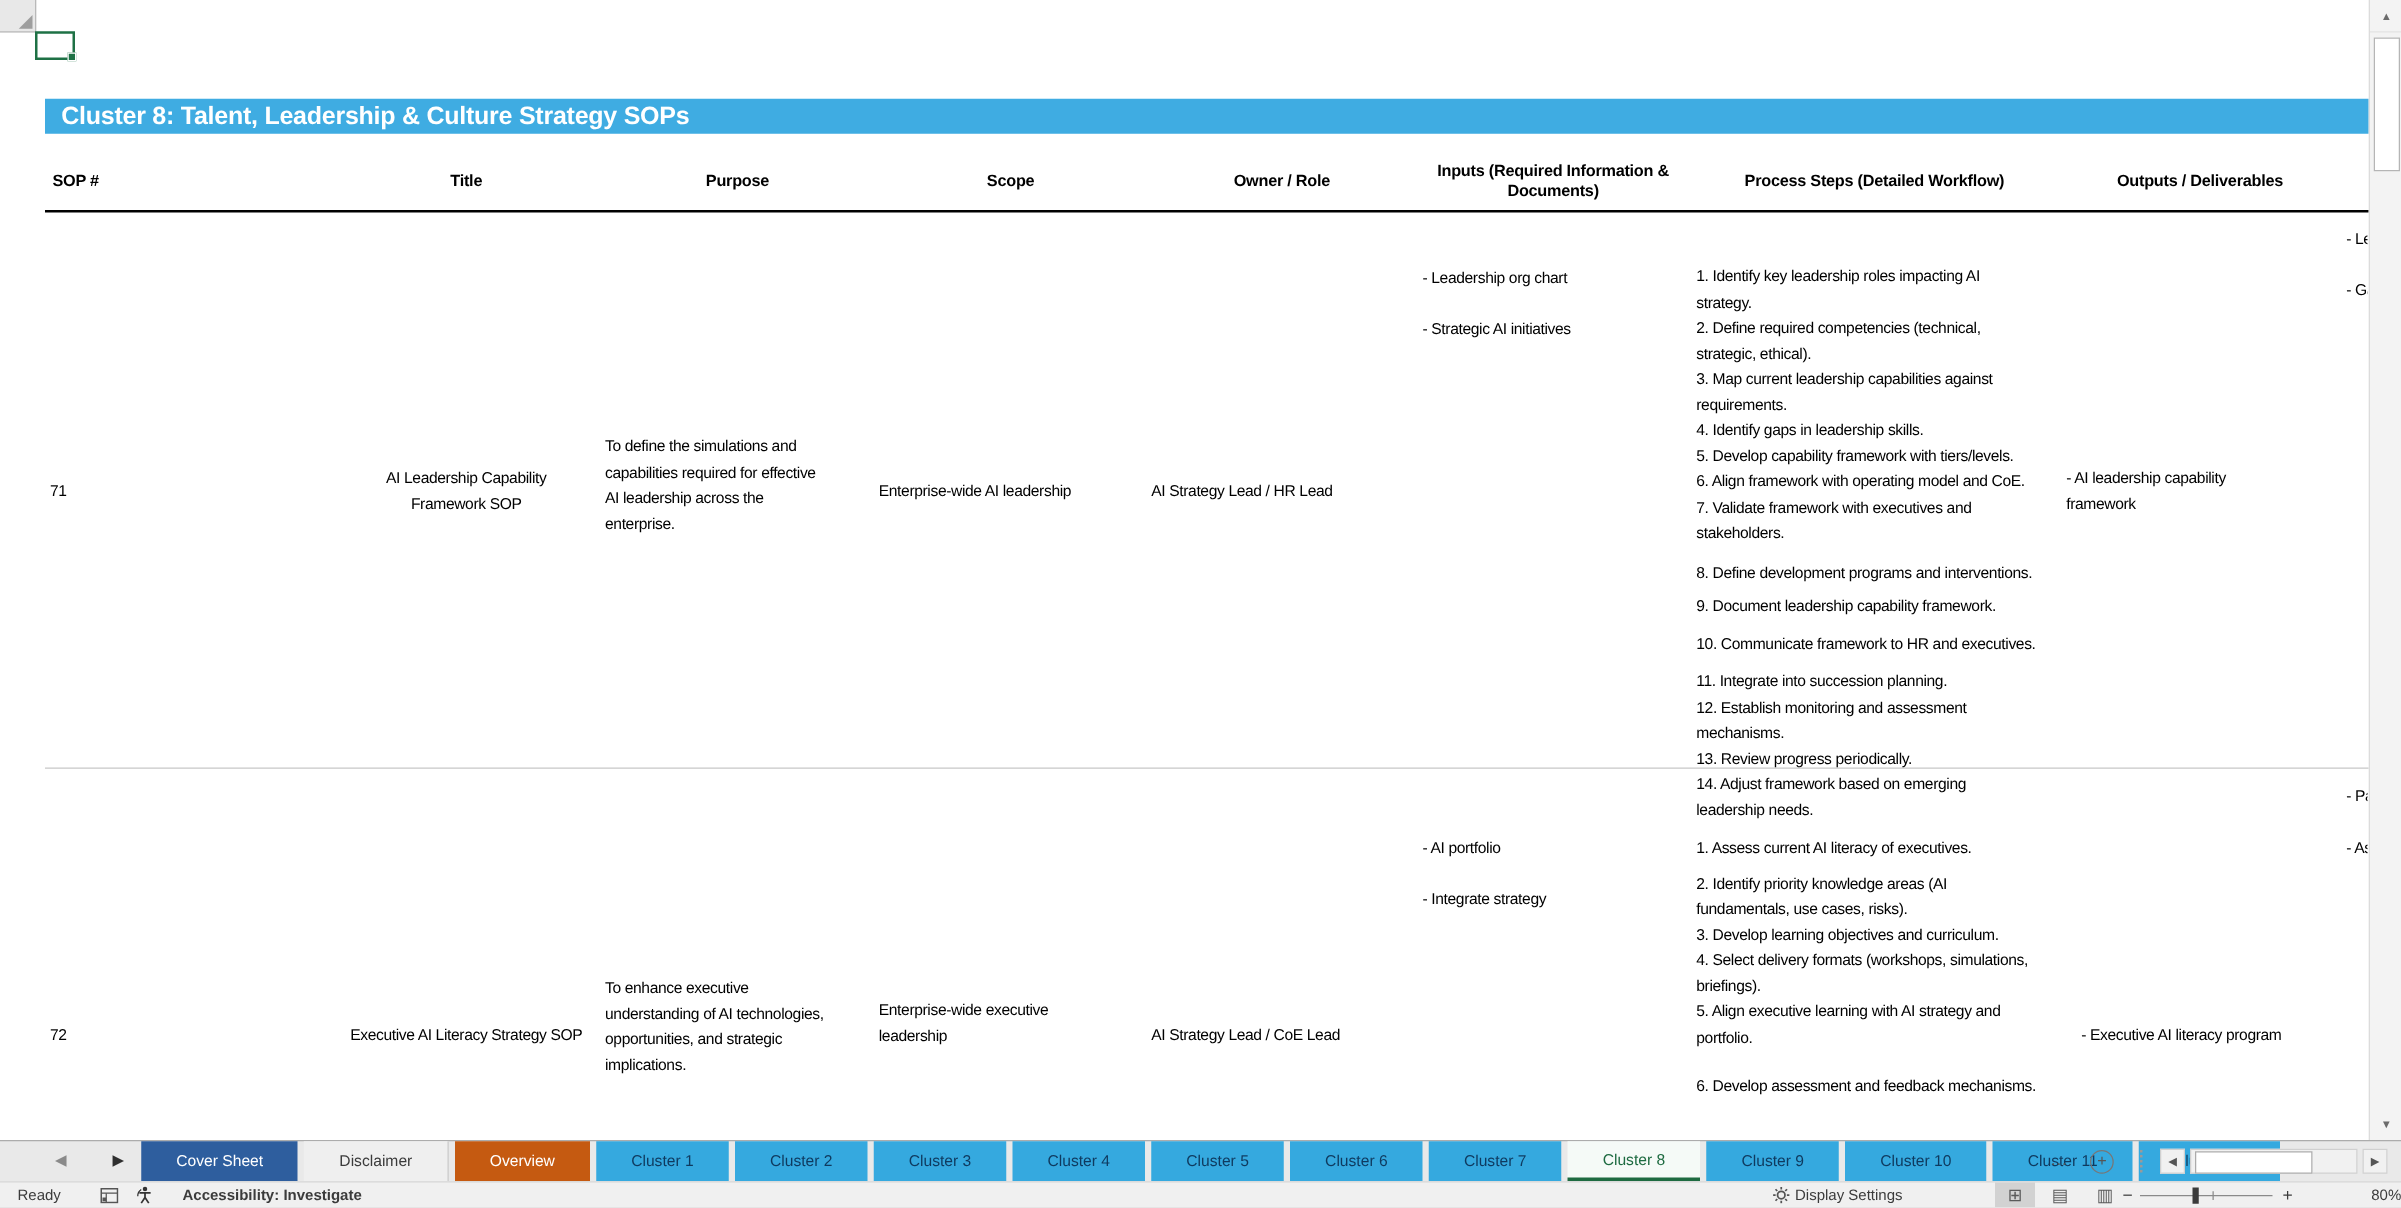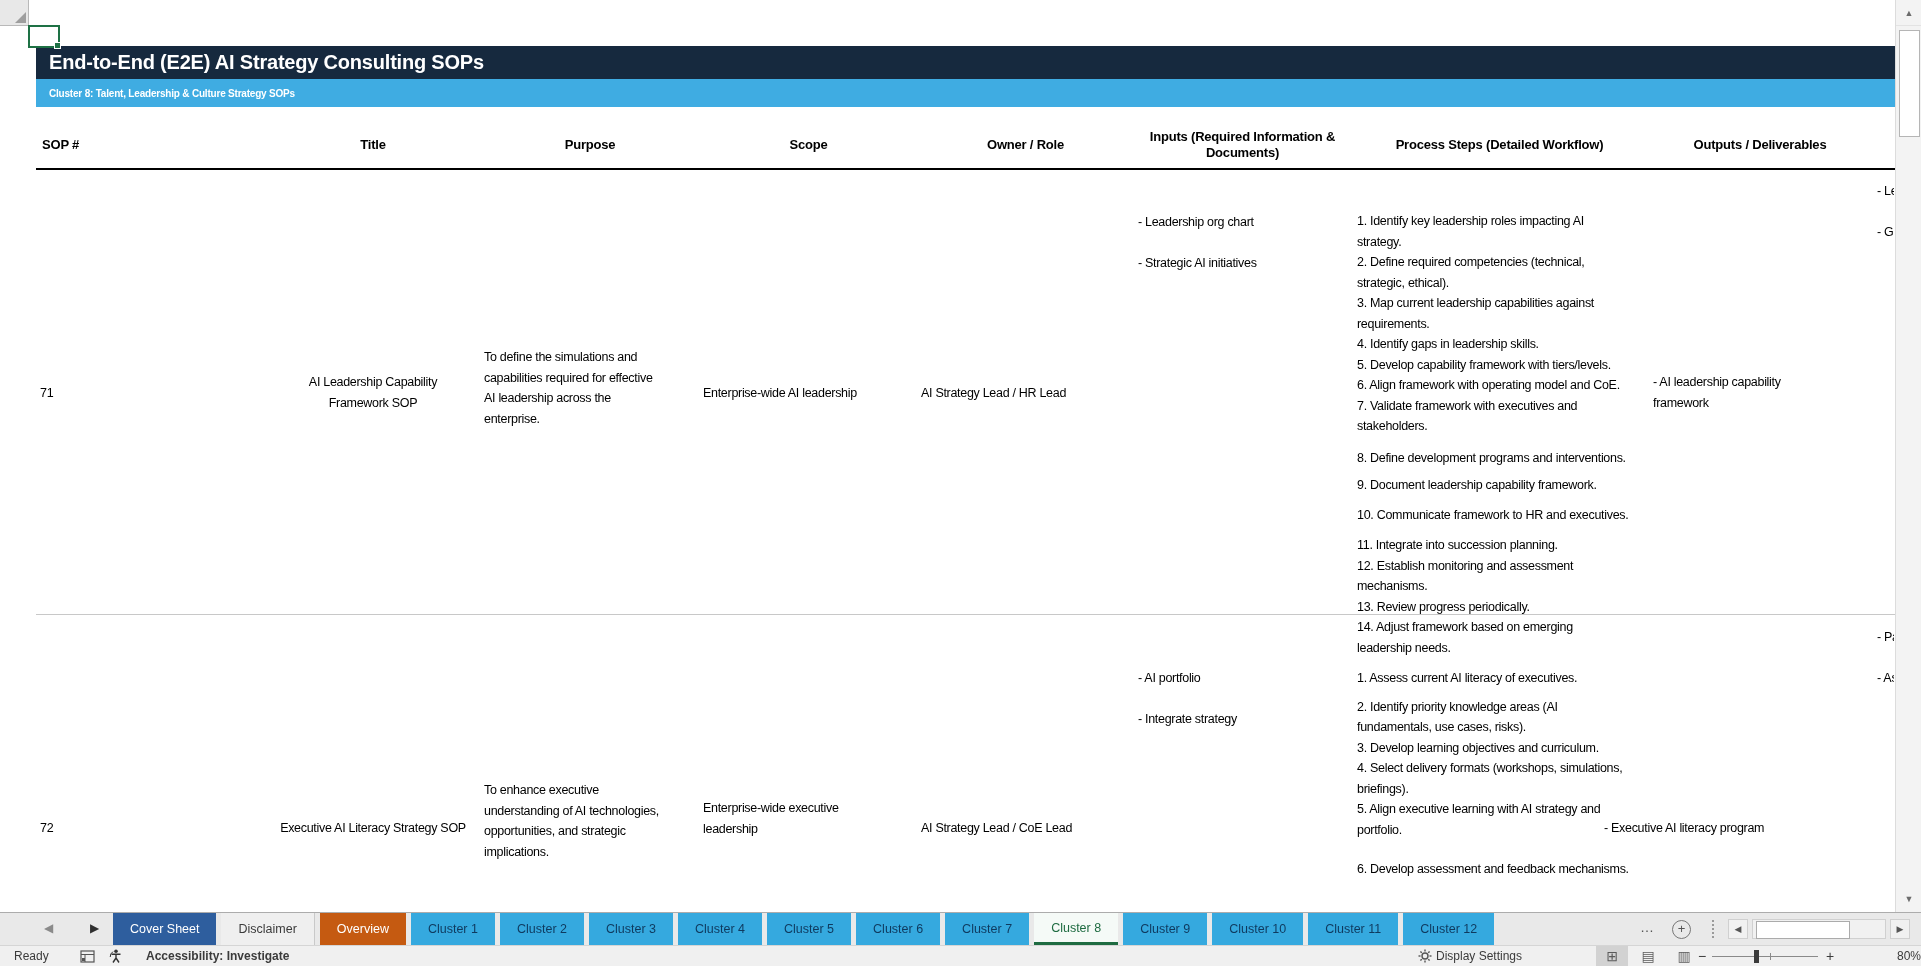--- a/index.html
+++ b/index.html
@@ -8,21 +8,21 @@
   #sheet{position:absolute;left:0;top:0;width:1921px;height:912px;background:#fff;overflow:hidden;}
   #corner-box{position:absolute;left:0;top:0;width:28px;height:25px;background:#E8E8E8;border-right:1px solid #B9B9B9;border-bottom:1px solid #B9B9B9;}
   #corner-box .tri{position:absolute;right:2px;bottom:2px;width:0;height:0;border-left:11px solid transparent;border-bottom:11px solid #9E9E9E;}
   #col-letters{position:absolute;left:0;top:0;height:25px;width:1895px;}
   #row-numbers{position:absolute;left:0;top:0;width:28px;height:912px;}
   
   .band{position:absolute;left:36px;width:1859px;display:flex;align-items:center;}
   #band-navy{top:46px;height:33px;background:#16293E;}
   #band-navy .t{color:#fff;font-weight:bold;font-size:20px;padding-left:13px;letter-spacing:-0.2px;}
   #band-blue{top:79px;height:28px;background:#3FACE2;}
-  #band-blue .t{color:#fff;font-weight:bold;font-size:10px;padding-left:13px;letter-spacing:-0.2px;}
+  #band-blue .t{color:#fff;font-weight:bold;font-size:20px;padding-left:13px;letter-spacing:-0.2px;}
   
   #sel-a1{position:absolute;left:28px;top:25px;width:28px;height:19px;border:2px solid #1E7145;background:transparent;}
   #sel-a1 .handle{position:absolute;right:-3px;bottom:-3px;width:5px;height:5px;background:#1E7145;border:1px solid #fff;}
   
   .th{position:absolute;top:122px;height:46px;display:flex;align-items:center;justify-content:center;font-weight:bold;font-size:13px;color:#000;text-align:center;white-space:pre-line;line-height:16px;letter-spacing:-0.2px;}
   .th.left{justify-content:flex-start;padding-left:6px;box-sizing:border-box;}
   #header-underline{position:absolute;left:36px;top:168px;width:1859px;height:2px;background:#000;}
   #row-sep{position:absolute;left:36px;top:614px;width:1859px;height:1px;background:#C8C8C8;}
   .cell-text{position:absolute;font-size:12.5px;letter-spacing:-0.3px;color:#000;line-height:20.5px;white-space:pre-line;}
   .ctr{text-align:center;}
@@ -30,21 +30,21 @@
   #vscroll{position:absolute;left:1895px;top:0;width:26px;height:912px;background:#F3F3F3;border-left:1px solid #DCDCDC;box-sizing:border-box;}
   .scroll-arrow{position:absolute;left:0;width:26px;height:25px;display:flex;align-items:center;justify-content:center;font-size:9px;color:#6b6b6b;background:#F3F3F3;}
   #vthumb{position:absolute;left:3px;top:30px;width:19px;height:105px;background:#FFFFFF;border:1px solid #B5B5B5;}
   .jclip{position:absolute;left:1873px;width:21px;overflow:hidden;}
   .jclip .cell-text{position:static;padding-left:4px;white-space:nowrap;}
   
   #tabbar{position:absolute;left:0;top:912px;width:1921px;height:33px;background:#E9E9E9;border-top:1px solid #ACACAC;box-sizing:border-box;}
   .navarrow{position:absolute;top:8px;font-size:12px;color:#8a8a8a;}
   .navarrow.dark{color:#2f2f2f;}
   #tabs{position:absolute;left:113px;top:0;height:32px;display:flex;gap:5px;align-items:stretch;}
-  .sheettab{display:flex;align-items:center;padding:0 17px;font-size:12.5px;white-space:nowrap;cursor:default;}
+  .sheettab{display:flex;align-items:center;padding:0 28px;font-size:12.5px;white-space:nowrap;cursor:default;}
   .sheettab.cover{background:#2E5E9E;color:#fff;}
   .sheettab.plain{background:#EFEFEF;color:#3b3b3b;border-right:1px solid #c9c9c9;}
   .sheettab.overview{background:#C55A11;color:#fff;}
   .sheettab.cluster{background:#35A9DF;color:#0F3A5F;}
   .sheettab.cluster.active{background:#F5FAF7;color:#1E6B41;font-weight:normal;border-bottom:3px solid #1E6B41;box-sizing:border-box;}
   #tab-more{position:absolute;left:1640px;top:6px;font-size:14px;color:#555;}
   #tab-add{position:absolute;left:1672px;top:7px;width:17px;height:17px;border:1px solid #777;border-radius:50%;color:#555;font-size:13px;line-height:15px;text-align:center;}
   #tab-dots{position:absolute;left:1712px;top:7px;height:18px;border-left:2px dotted #9a9a9a;}
   .hbtn{position:absolute;top:6px;width:20px;height:20px;display:flex;align-items:center;justify-content:center;font-size:9px;color:#555;background:#F1F1F1;border:1px solid #D0D0D0;box-sizing:border-box;}
   #htrack{position:absolute;left:1752px;top:6px;width:134px;height:20px;background:#F1F1F1;border:1px solid #D0D0D0;box-sizing:border-box;}
@@ -70,23 +70,20 @@
       
     </div>
     <div id="corner-box">
         <div class="tri"></div>
       </div>
 
     <div id="row-numbers">
       
     </div>
 
-    <div class="band" id="band-navy">
-      <div class="t">End-to-End (E2E) AI Strategy Consulting SOPs</div>
-    </div>
     <div class="band" id="band-blue">
       <div class="t">Cluster 8: Talent, Leadership &amp; Culture Strategy SOPs</div>
     </div>
 
     <div id="sel-a1">
         <div class="handle"></div>
       </div>
 
     <div class="th left" style="left:36px;width:190px;">SOP #</div>
     <div class="th" style="left:266px;width:214px;">Title</div>
@@ -143,21 +140,21 @@
       <div class="cell-text" style="left:921px;top:818px;">AI Strategy Lead / CoE Lead</div>
       <div class="cell-text" style="left:1138px;width:210px;top:627px;">
         
       <div class="step">- AI portfolio</div><div class="step" style="margin-top: 20px;">- Integrate strategy</div></div>
       <div class="cell-text" style="left:1357px;width:340px;top:627px;">
         
       <div class="step">1. Assess current AI literacy of executives.</div><div class="step" style="margin-top: 8px;">2. Identify priority knowledge areas (AI
 fundamentals, use cases, risks).</div><div class="step">3. Develop learning objectives and curriculum.</div><div class="step">4. Select delivery formats (workshops, simulations,
 briefings).</div><div class="step">5. Align executive learning with AI strategy and
 portfolio.</div><div class="step" style="margin-top: 19px;">6. Develop assessment and feedback mechanisms.</div></div>
-      <div class="cell-text" style="left:1604px;width:215px;top:818px;">- Executive AI literacy program</div>
+      <div class="cell-text" style="left:1665px;width:215px;top:818px;">- Executive AI literacy program</div>
       <div class="jclip" style="top:627px;height:120px;">
 
       <div class="cell-text">- Pa</div>
           <div class="cell-text" style="margin-top: 20px;">- As</div>
         </div>
     </div>
 
     <div id="vscroll">
       <div class="scroll-arrow" style="top:0;border-bottom:1px solid #E3E3E3;">▲</div>
       <div id="vthumb"></div>

